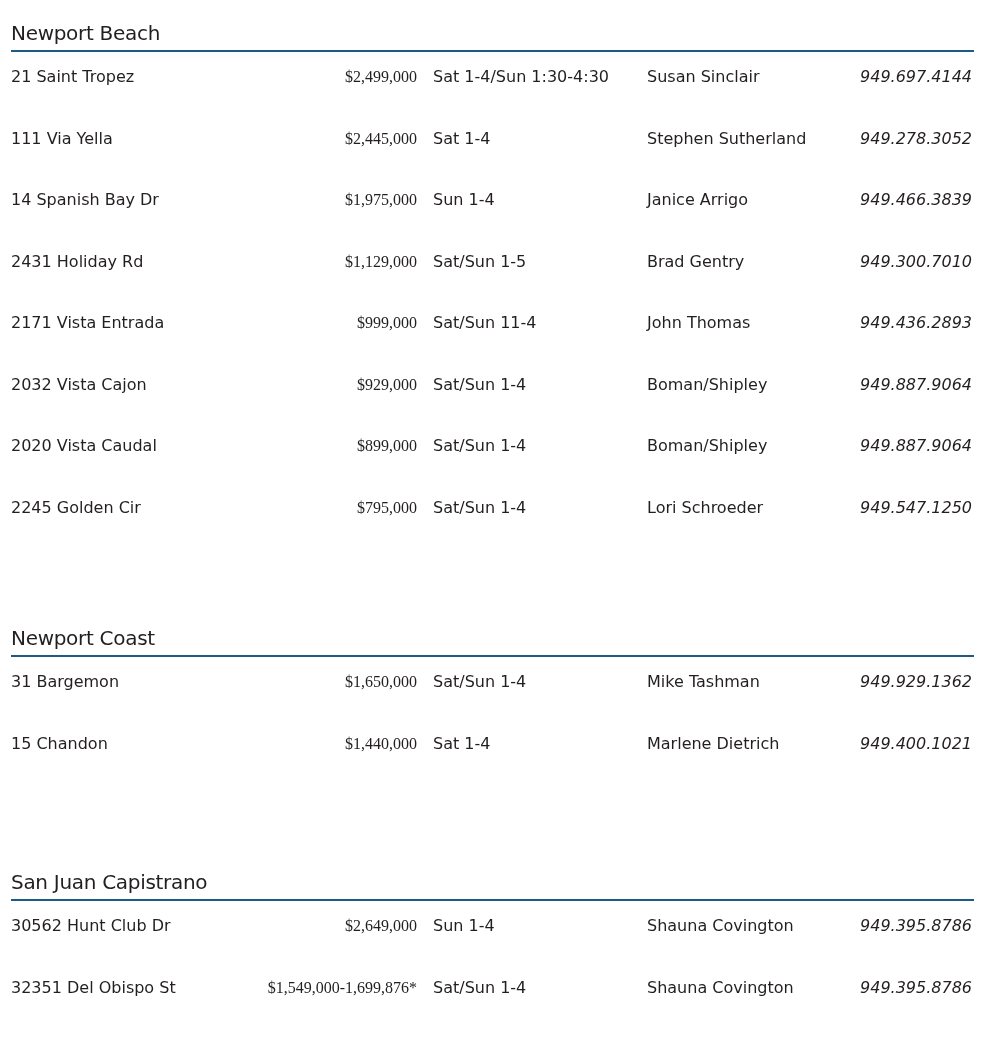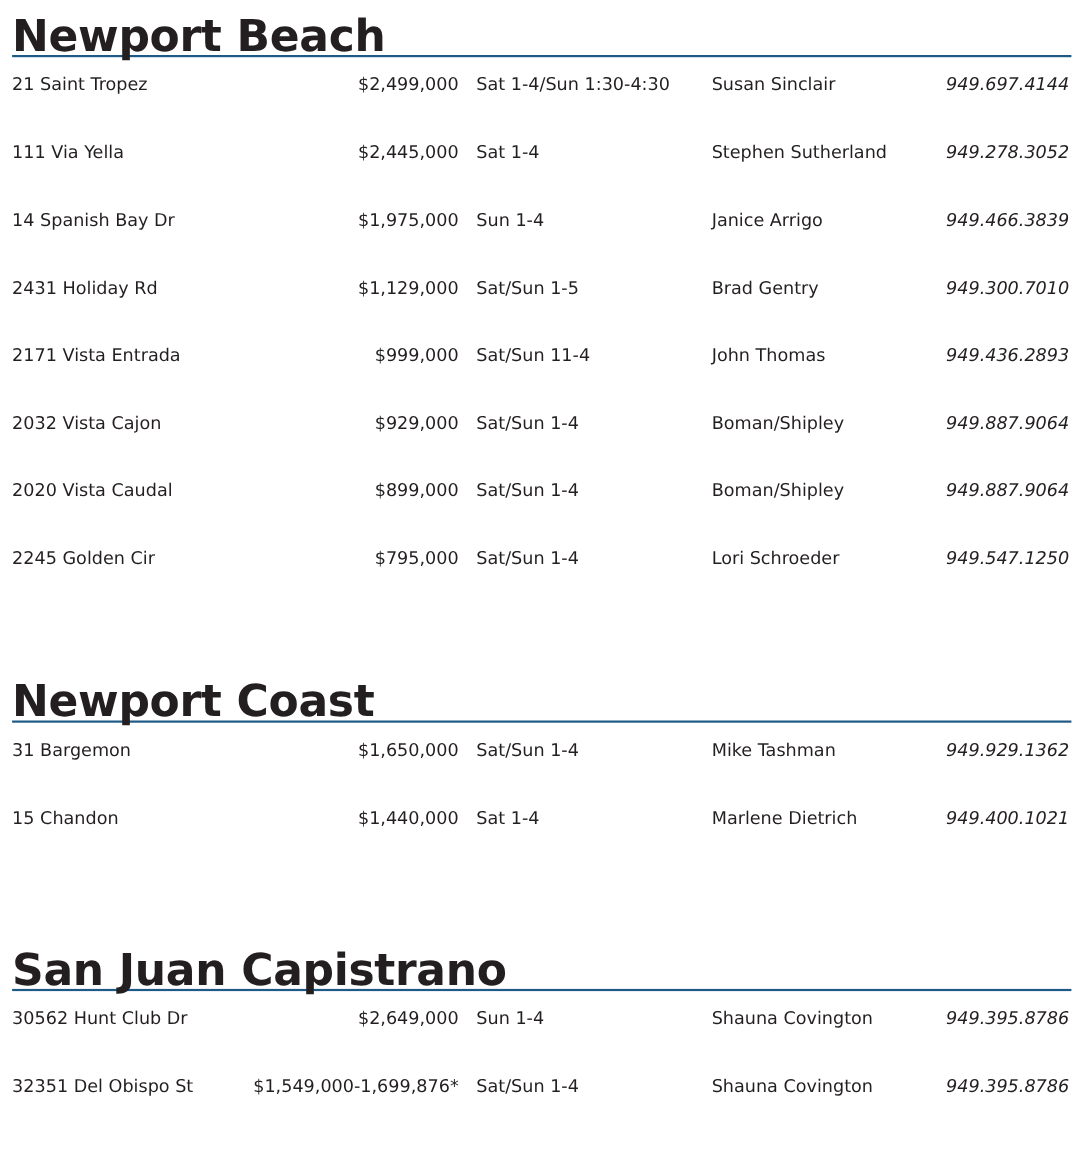--- a/index.html
+++ b/index.html
@@ -14,46 +14,46 @@
       overflow: hidden;
       font-family: "DejaVu Sans", sans-serif;
       color: #231f20;
     }
     .section {
       position: absolute;
       left: 11px;
       width: 963px;
     }
     .section-title {
-      font-size: 40px;
+      font-size: 20px;
       line-height: 34px;
       height: 34px;
       margin: 0;
-      font-weight: bold;
+      font-weight: normal;
       letter-spacing: -0.3px;
       white-space: nowrap;
     }
     .rule {
       height: 2px;
       background: #1d5a86;
       margin-top: 0px;
     }
     .row {
       position: relative;
       height: 61.5px;
       font-size: 16px;
       line-height: 22px;
       white-space: nowrap;
     }
     .row span {
       position: absolute;
       top: 14px;
     }
     .c-addr { left: 0; }
-    .c-price { right: 557px; text-align: right; }
+    .c-price { right: 557px; text-align: right; font-family: Liberation Serif, serif; }
     .c-time { left: 422px; }
     .c-agent { left: 636px; }
     .c-phone { right: 2px; text-align: right; font-style: italic; }
     #s-newport-beach { top: 16px; }
     #s-newport-coast { top: 621px; }
     #s-san-juan { top: 865px; }
   </style>
 </head>
 <body style="color: rgb(35, 31, 32);">
 

